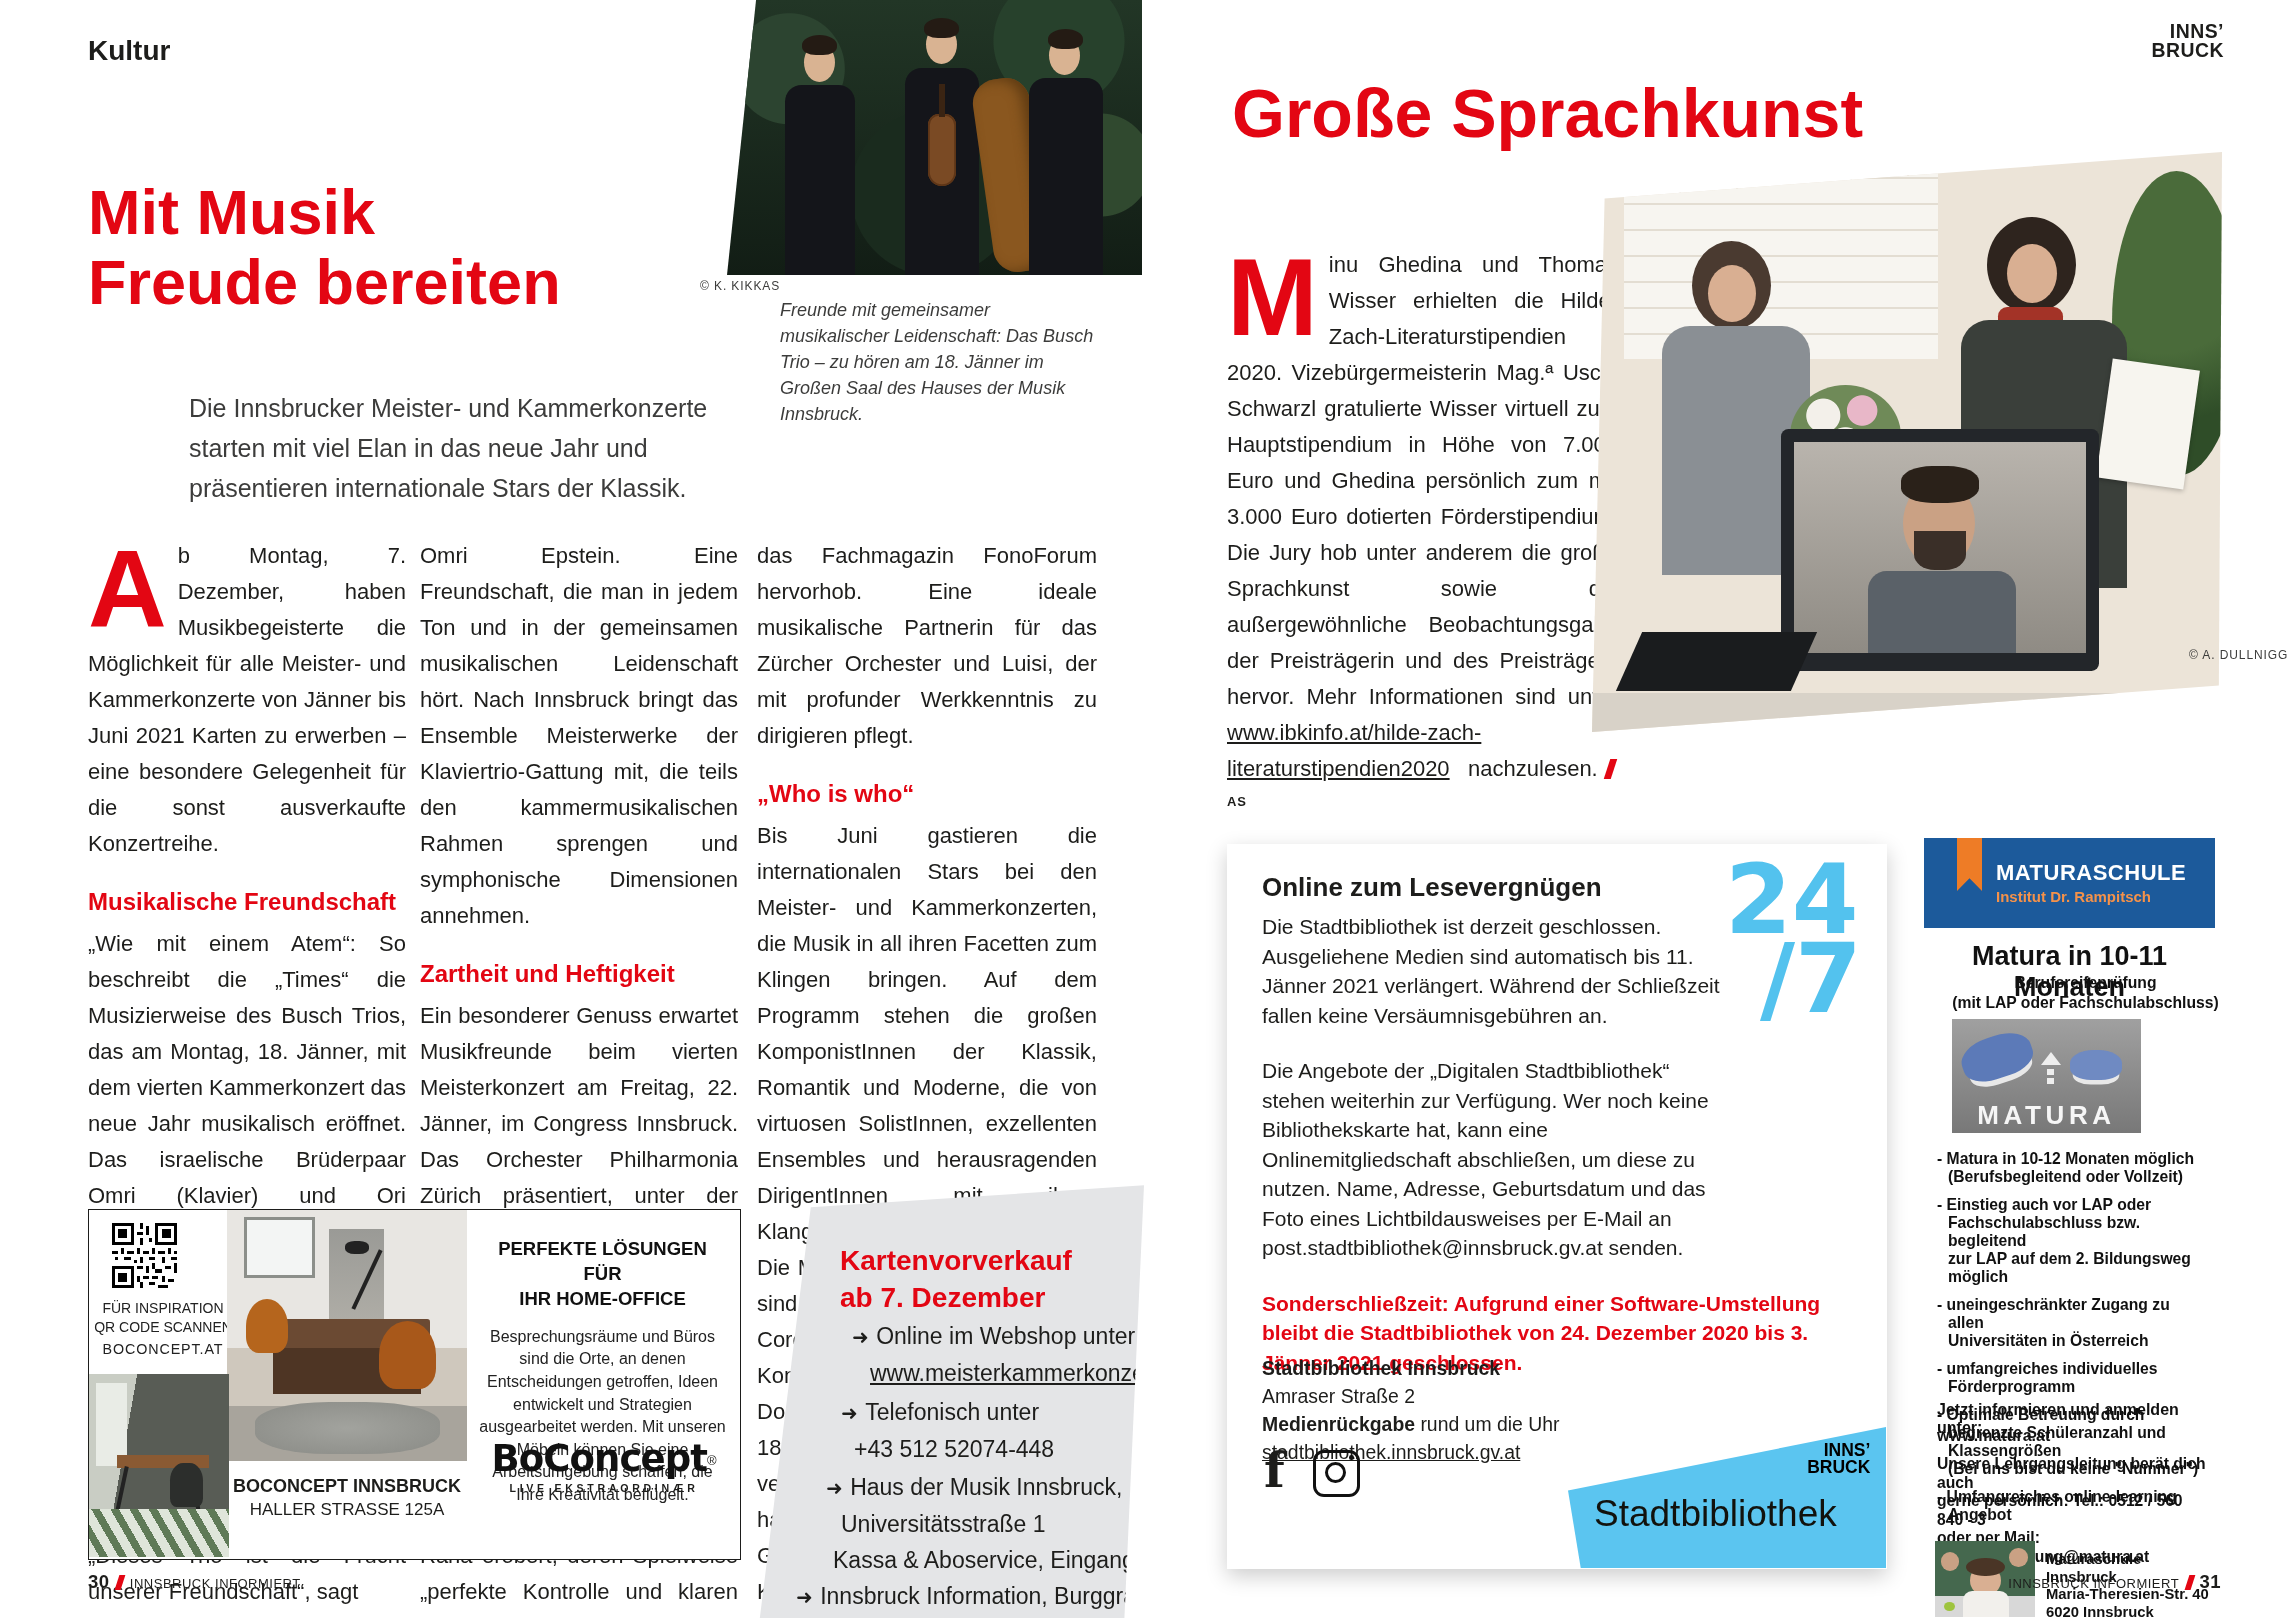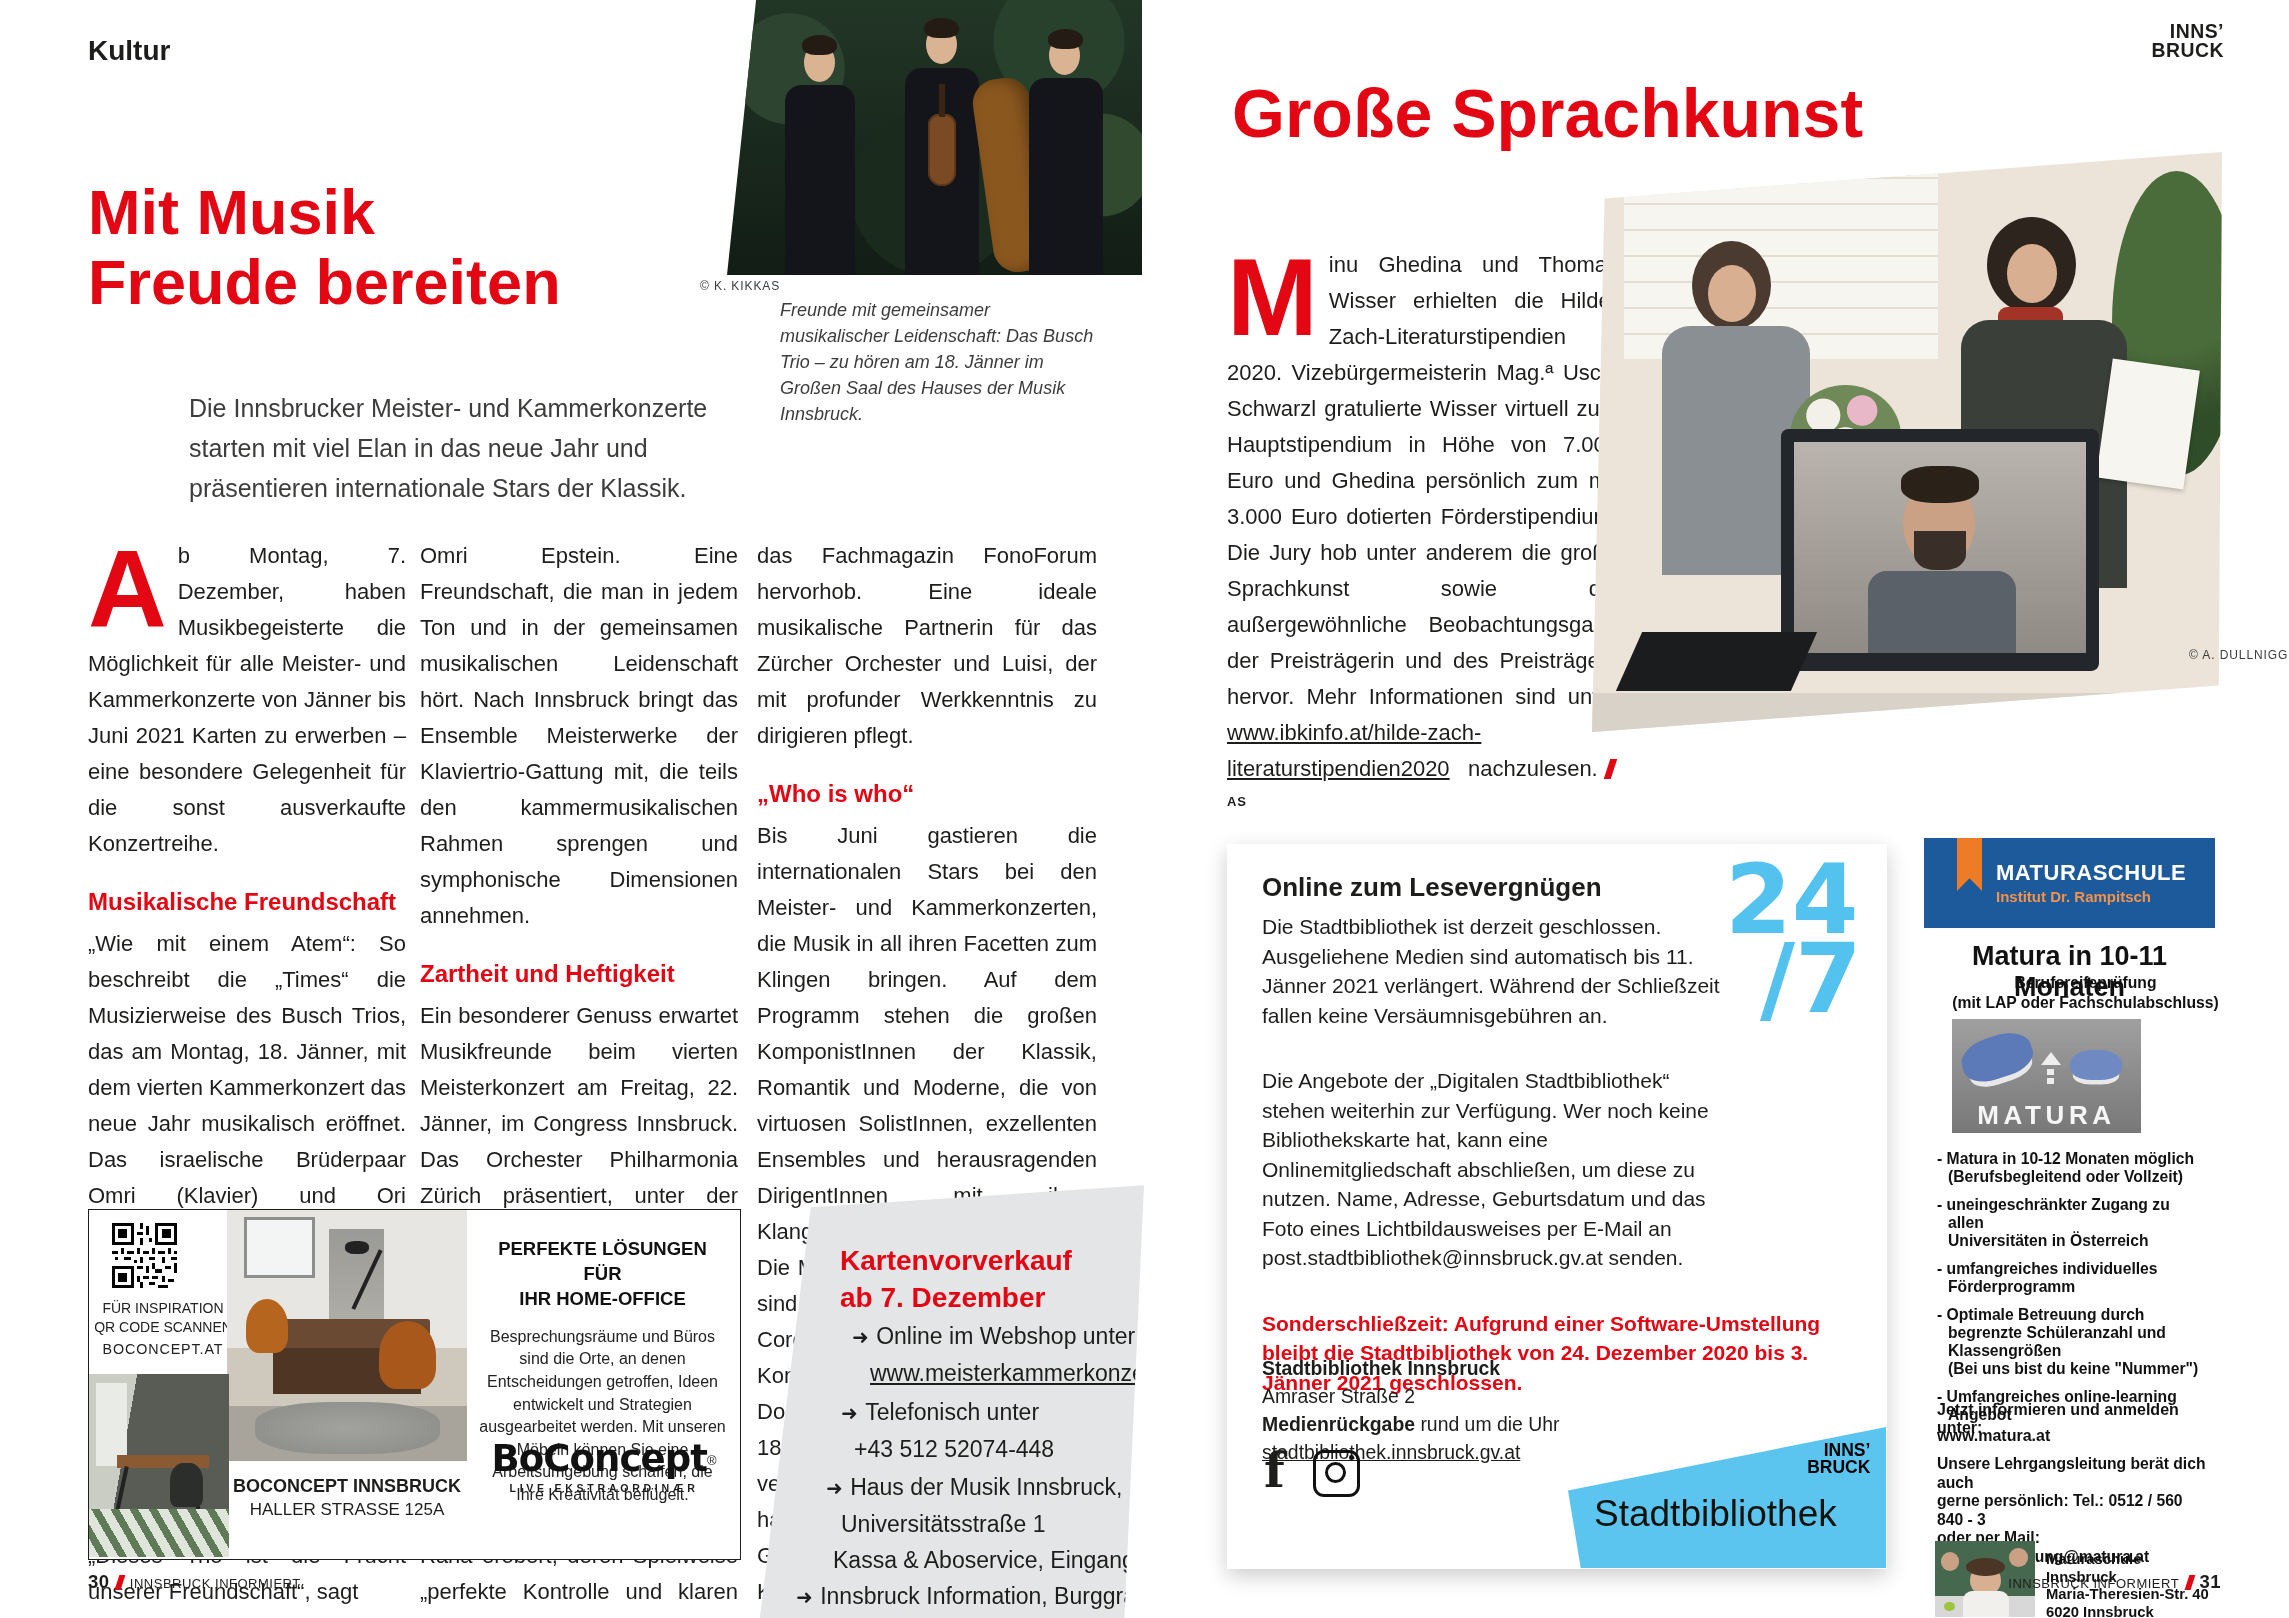--- a/index.html
+++ b/index.html
@@ -75,21 +75,21 @@
   .p2desk{position:absolute;left:0;bottom:0;width:100%;height:39px;background:#d8d2c8;}
   .p2monitor{position:absolute;left:189px;top:277px;width:318px;height:242px;background:#23262a;border-radius:7.4px;}
   .p2screen{position:absolute;left:13px;top:13px;right:13px;bottom:18.5px;background:linear-gradient(#b9b4ad,#8f8b84);overflow:hidden;}
   .p2laptop{position:absolute;left:37px;top:480px;width:175px;height:59px;background:#1a1c1e;transform:skewX(-24deg);}
   .paper{position:absolute;left:512px;top:212px;width:88px;height:120px;background:#f7f5ef;transform:rotate(8deg);box-shadow:0 1.8px 5.5px rgba(0,0,0,.25);}
   
   .lib{left:1227px;top:844px;width:660px;height:725px;background:#fff;box-shadow:0 7.4px 20px rgba(0,0,0,.20);padding:0;}
   .lib-inner{position:absolute;left:35px;top:28px;width:591px;}
   .lib-h{font-size:26px;font-weight:bold;margin:0 0 9.2px 0;}
   .lib p{font-size:21px;line-height:29.5px;margin:0;}
-  .lib .sp{margin-top:36px;}
+  .lib .sp{margin-top:26px;}
   .lib-red{color:#e30613;font-weight:bold;}
   .b247{position:absolute;color:#53c2ee;font-weight:bold;font-size:96px;line-height:78px;font-family:"DejaVu Sans",sans-serif;}
   .lib-addr{position:absolute;left:35px;top:510px;font-size:19.4px;line-height:28px;}
   .lib-icons{position:absolute;left:37px;top:602px;}
   .fb{font-family:"DejaVu Serif",serif;font-weight:bold;font-size:48px;line-height:48px;display:inline-block;vertical-align:top;}
   .insta{display:inline-block;width:41px;height:41px;border:3.7px solid #111;border-radius:11px;position:relative;margin-left:24px;top:3.7px;}
   .insta i{position:absolute;left:9.2px;top:9.2px;width:14.8px;height:14.8px;border:3.7px solid #111;border-radius:50%;}
   .insta b{position:absolute;right:2.8px;top:2.8px;width:4.6px;height:4.6px;background:#111;border-radius:50%;}
   .lib-banner{position:absolute;left:341px;top:583px;width:318px;height:141px;background:#5bc5f0;
       clip-path:polygon(0 45%,100% 0,100% 100%,4% 100%);}
@@ -330,20 +330,24 @@
       <div class="shoe" style="left:9.2px;top:16.6px;width:72px;height:42px;background:#5c7ab8;transform:rotate(-18deg);box-shadow:0 9.2px 0 -3.7px #e8e8e8;"></div>
       <div class="shoe" style="left:118px;top:31px;width:52px;height:29.5px;background:#6f8ac2;box-shadow:0 7.4px 0 -2.8px #e8e8e8;"></div>
       <div class="arrow-up"></div>
       <div class="arrow-dash" style="top:50px;"></div>
       <div class="arrow-dash" style="top:59px;"></div>
       <div class="mat-phototext">MATURA</div>
     </div>
     <div class="mat-bullets" style="top:312px;">
       <div>- Matura in 10-12 Monaten möglich
 (Berufsbegleitend oder Vollzeit)</div>
+      <div>- Einstieg auch vor LAP oder
+Fachschulabschluss bzw. begleitend
+zur LAP auf dem 2. Bildungsweg
+möglich</div>
       <div>- uneingeschränkter Zugang zu allen
 Universitäten in Österreich</div>
       <div>- umfangreiches individuelles
 Förderprogramm</div>
       <div>- Optimale Betreuung durch
 begrenzte Schüleranzahl und
 Klassengrößen
 (Bei uns bist du keine "Nummer")</div>
       <div>- Umfangreiches online-learning
 Angebot</div>

